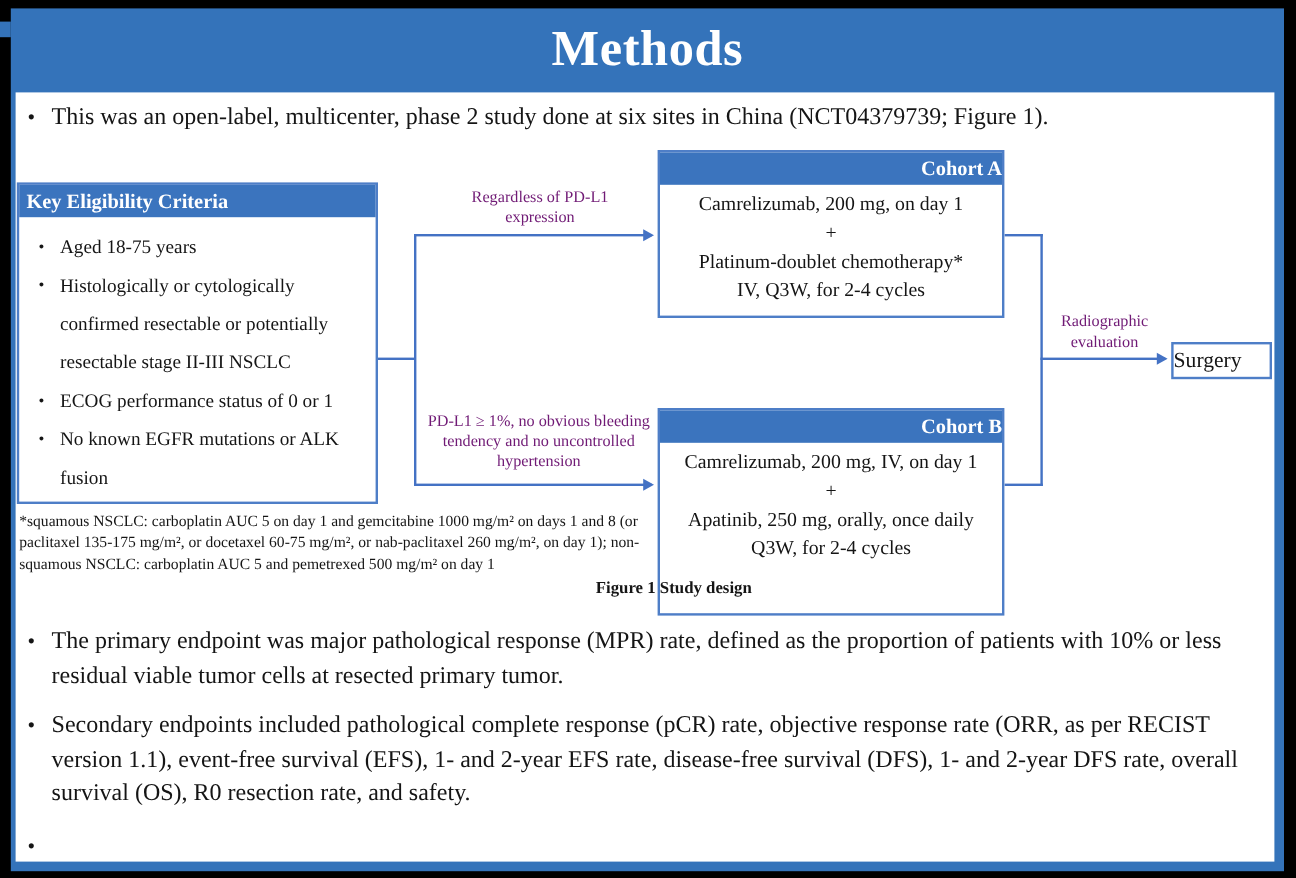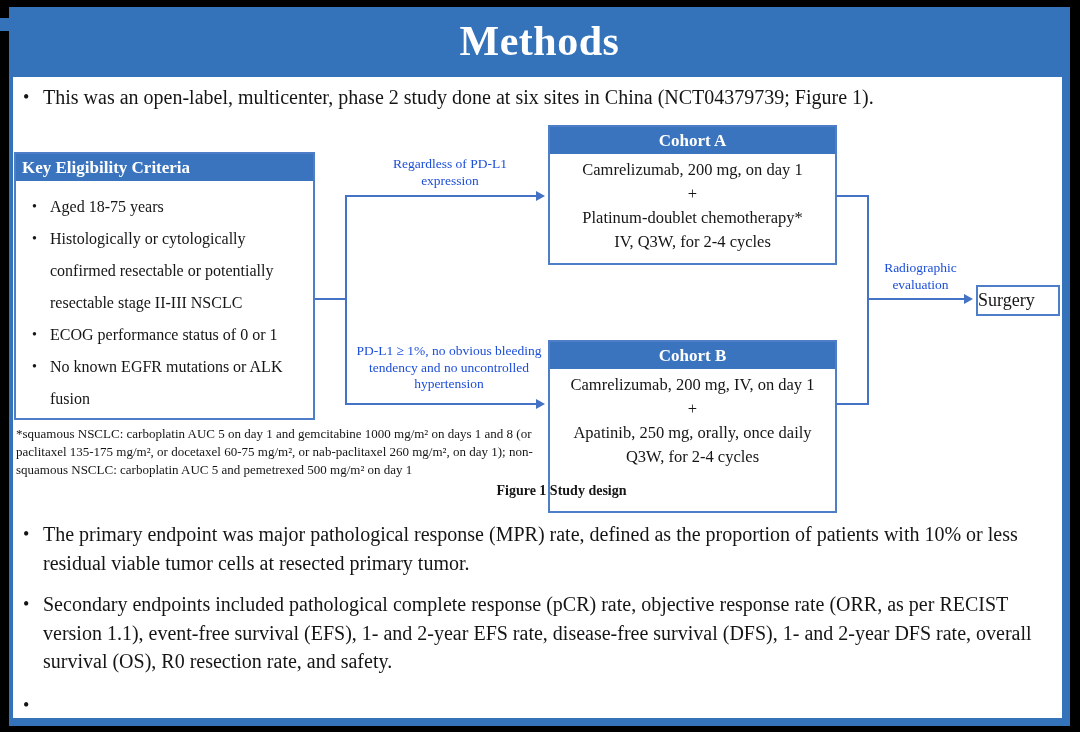--- a/index.html
+++ b/index.html
@@ -23,32 +23,32 @@
   .box{position:absolute;background:#fff;border:2px solid #4E7EC7;box-sizing:border-box;}
   .box-header{background:#3B74BE;color:#fff;font-weight:bold;font-size:17px;line-height:27px;height:27px;}
   .elig{left:1px;top:75px;width:301px;height:268px;}
   .elig .box-header{padding-left:6px;}
   .elig-body{padding:10px 8px 0 16px;}
   .eli{position:relative;padding-left:18px;font-size:16px;line-height:32px;}
   .eli .dot{position:absolute;left:0;top:0;font-size:14px;}
   .cohort{left:535px;width:289px;text-align:center;}
   .cohort-a{top:48px;height:140px;}
   .cohort-b{top:263px;height:173px;}
-  .cohort .box-header{text-align:center;}
+  .cohort .box-header{text-align:right;}
   .cohort-body{padding-top:4px;font-size:16.5px;line-height:24px;}
   .surgery{left:963px;top:208px;width:84px;height:31px;display:flex;align-items:center;justify-content:flex-start;font-size:18px;}
 
   
   .h-line{position:absolute;height:2px;background:#4472C4;}
   .v-line{position:absolute;width:2px;background:#4472C4;}
   .arrow::after{content:"";position:absolute;right:-2px;top:50%;transform:translateY(-50%);
     border-left:9px solid #4472C4;border-top:5px solid transparent;border-bottom:5px solid transparent;}
 
   
-  .flow-label{position:absolute;font-size:13.5px;line-height:16.5px;text-align:center;color:#1d4ed8;}
+  .flow-label{position:absolute;font-size:13.5px;line-height:16.5px;text-align:center;color:#701a75;}
   .lbl-top{left:352px;top:79px;width:170px;}
   .lbl-bottom{left:337px;top:266px;width:198px;}
   .lbl-eval{left:845px;top:183px;width:125px;}
 
   .footnote{position:absolute;left:3px;top:348px;width:534px;font-size:13px;line-height:18px;}
   .caption{position:absolute;left:0;top:406px;width:100%;text-align:center;font-weight:bold;font-size:14px;padding-left:24px;}
 </style>
 </head>
 <body>
 

